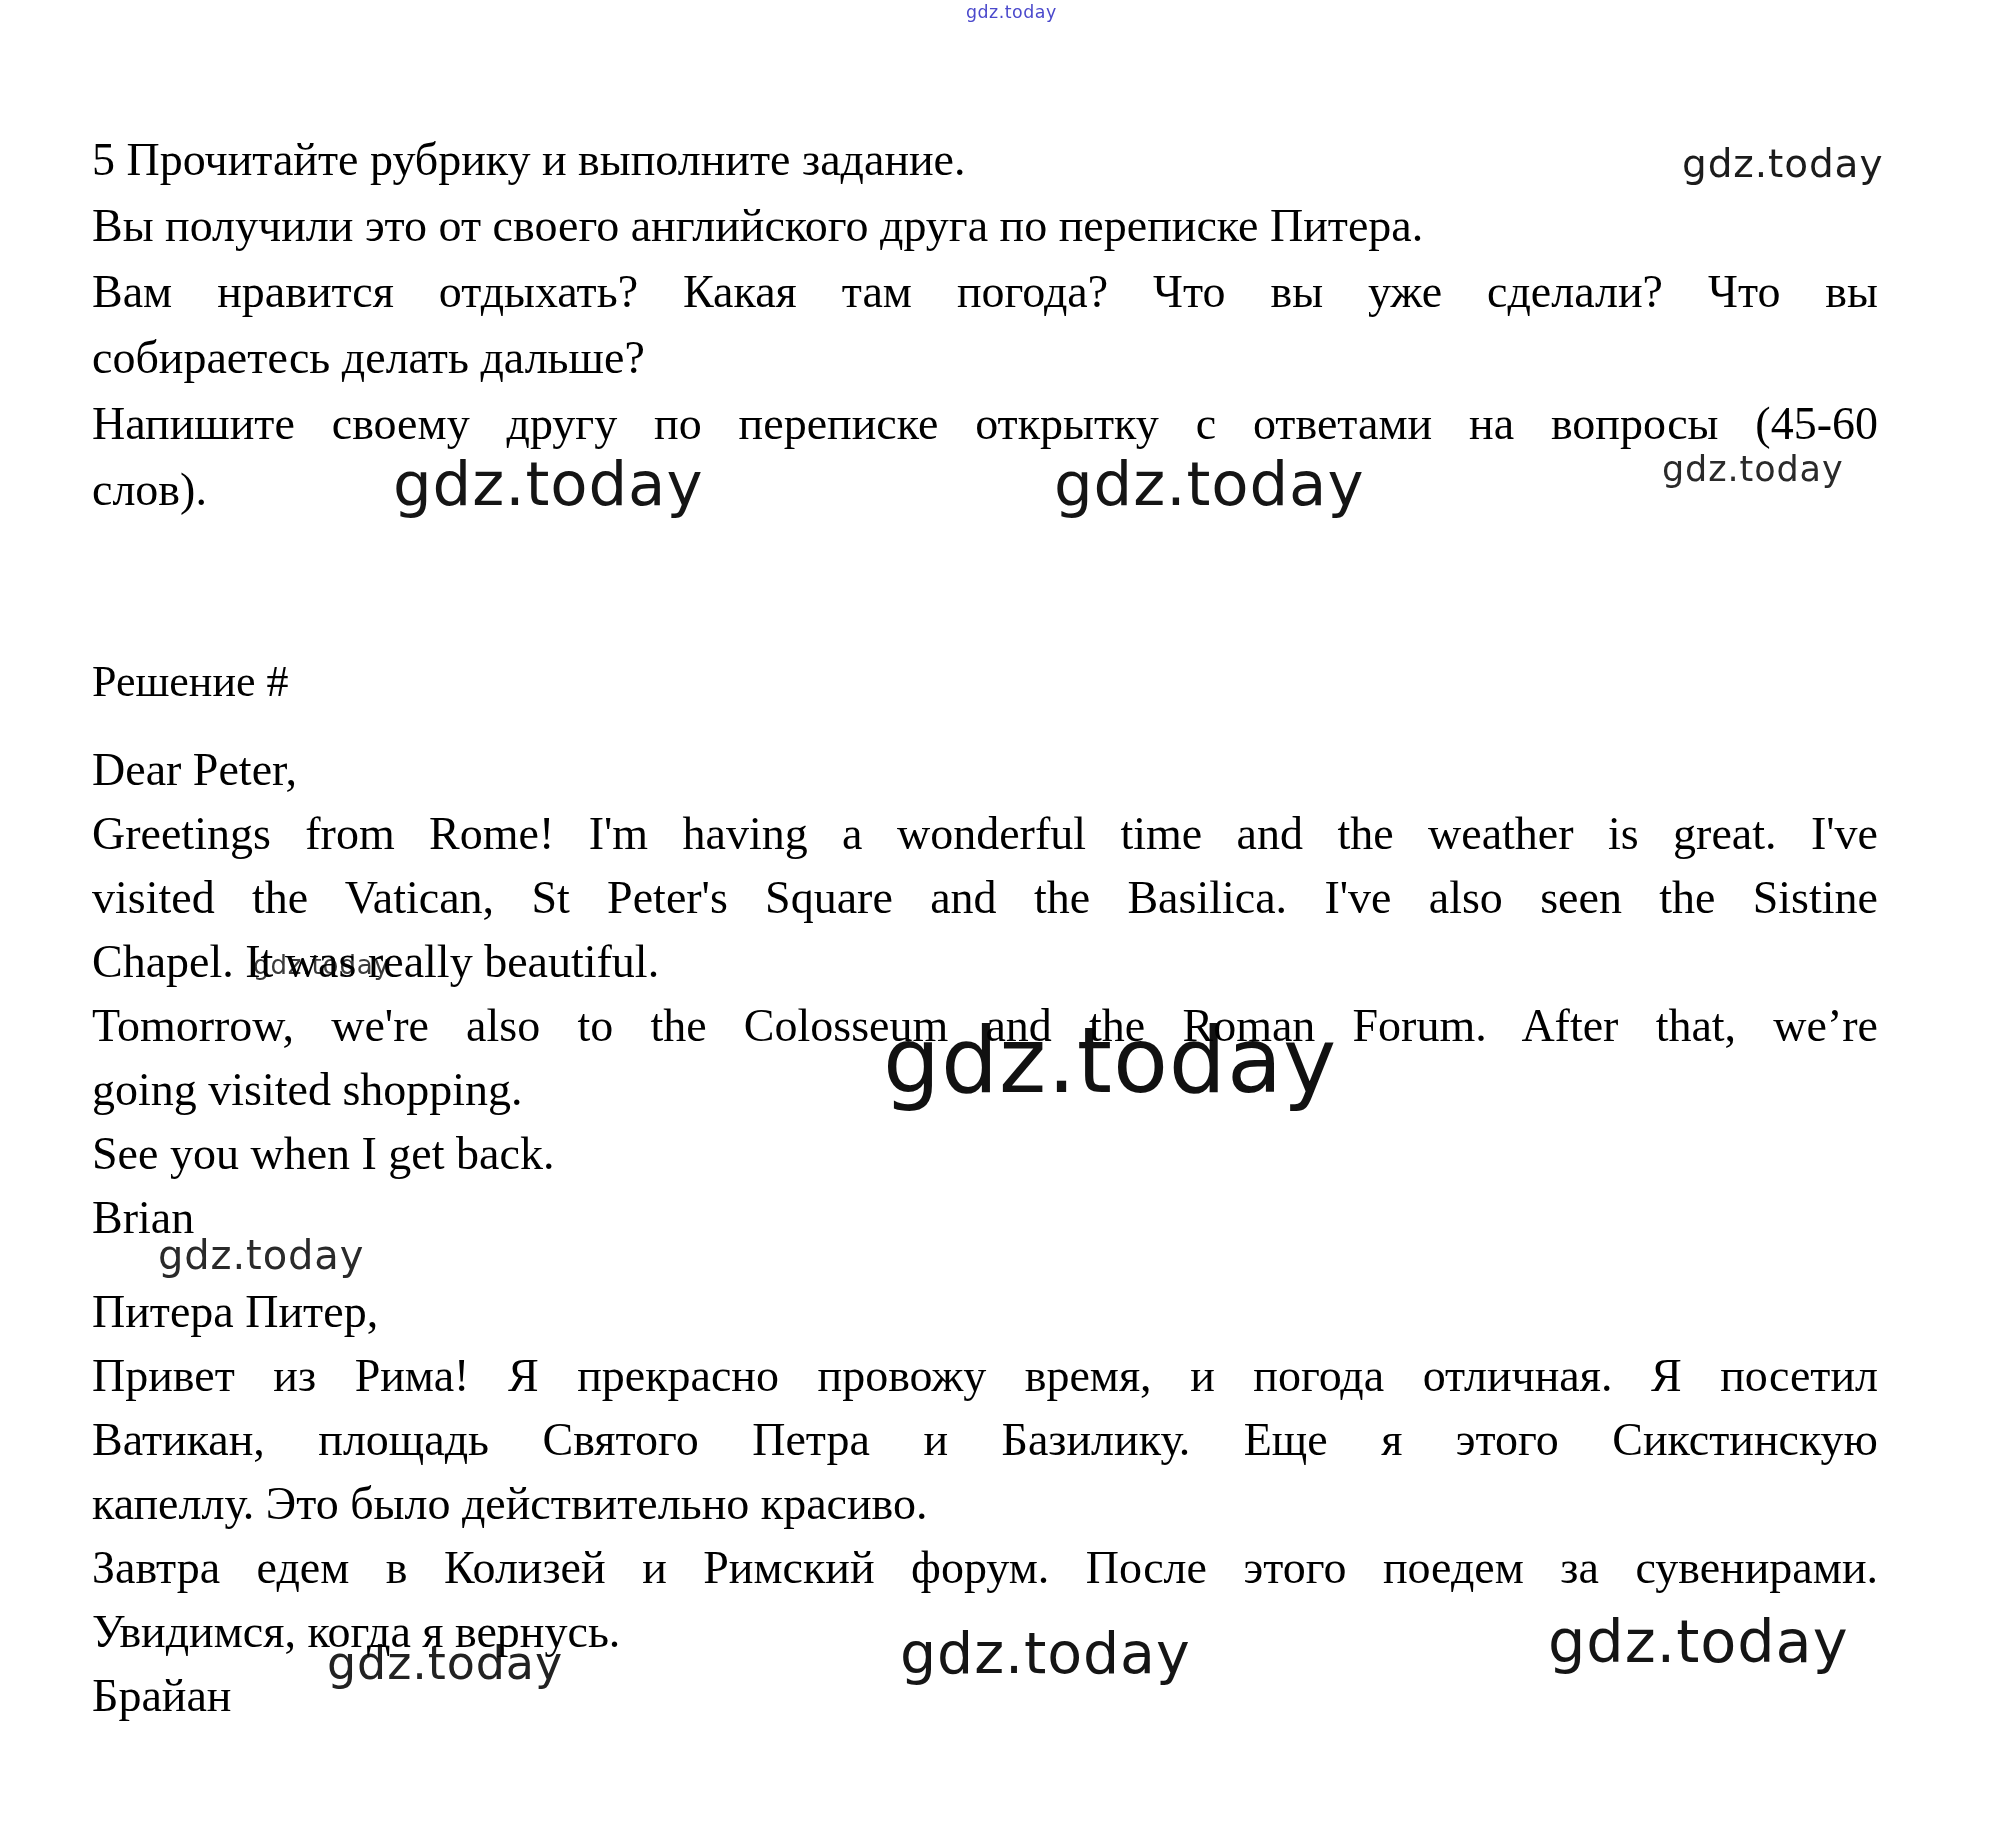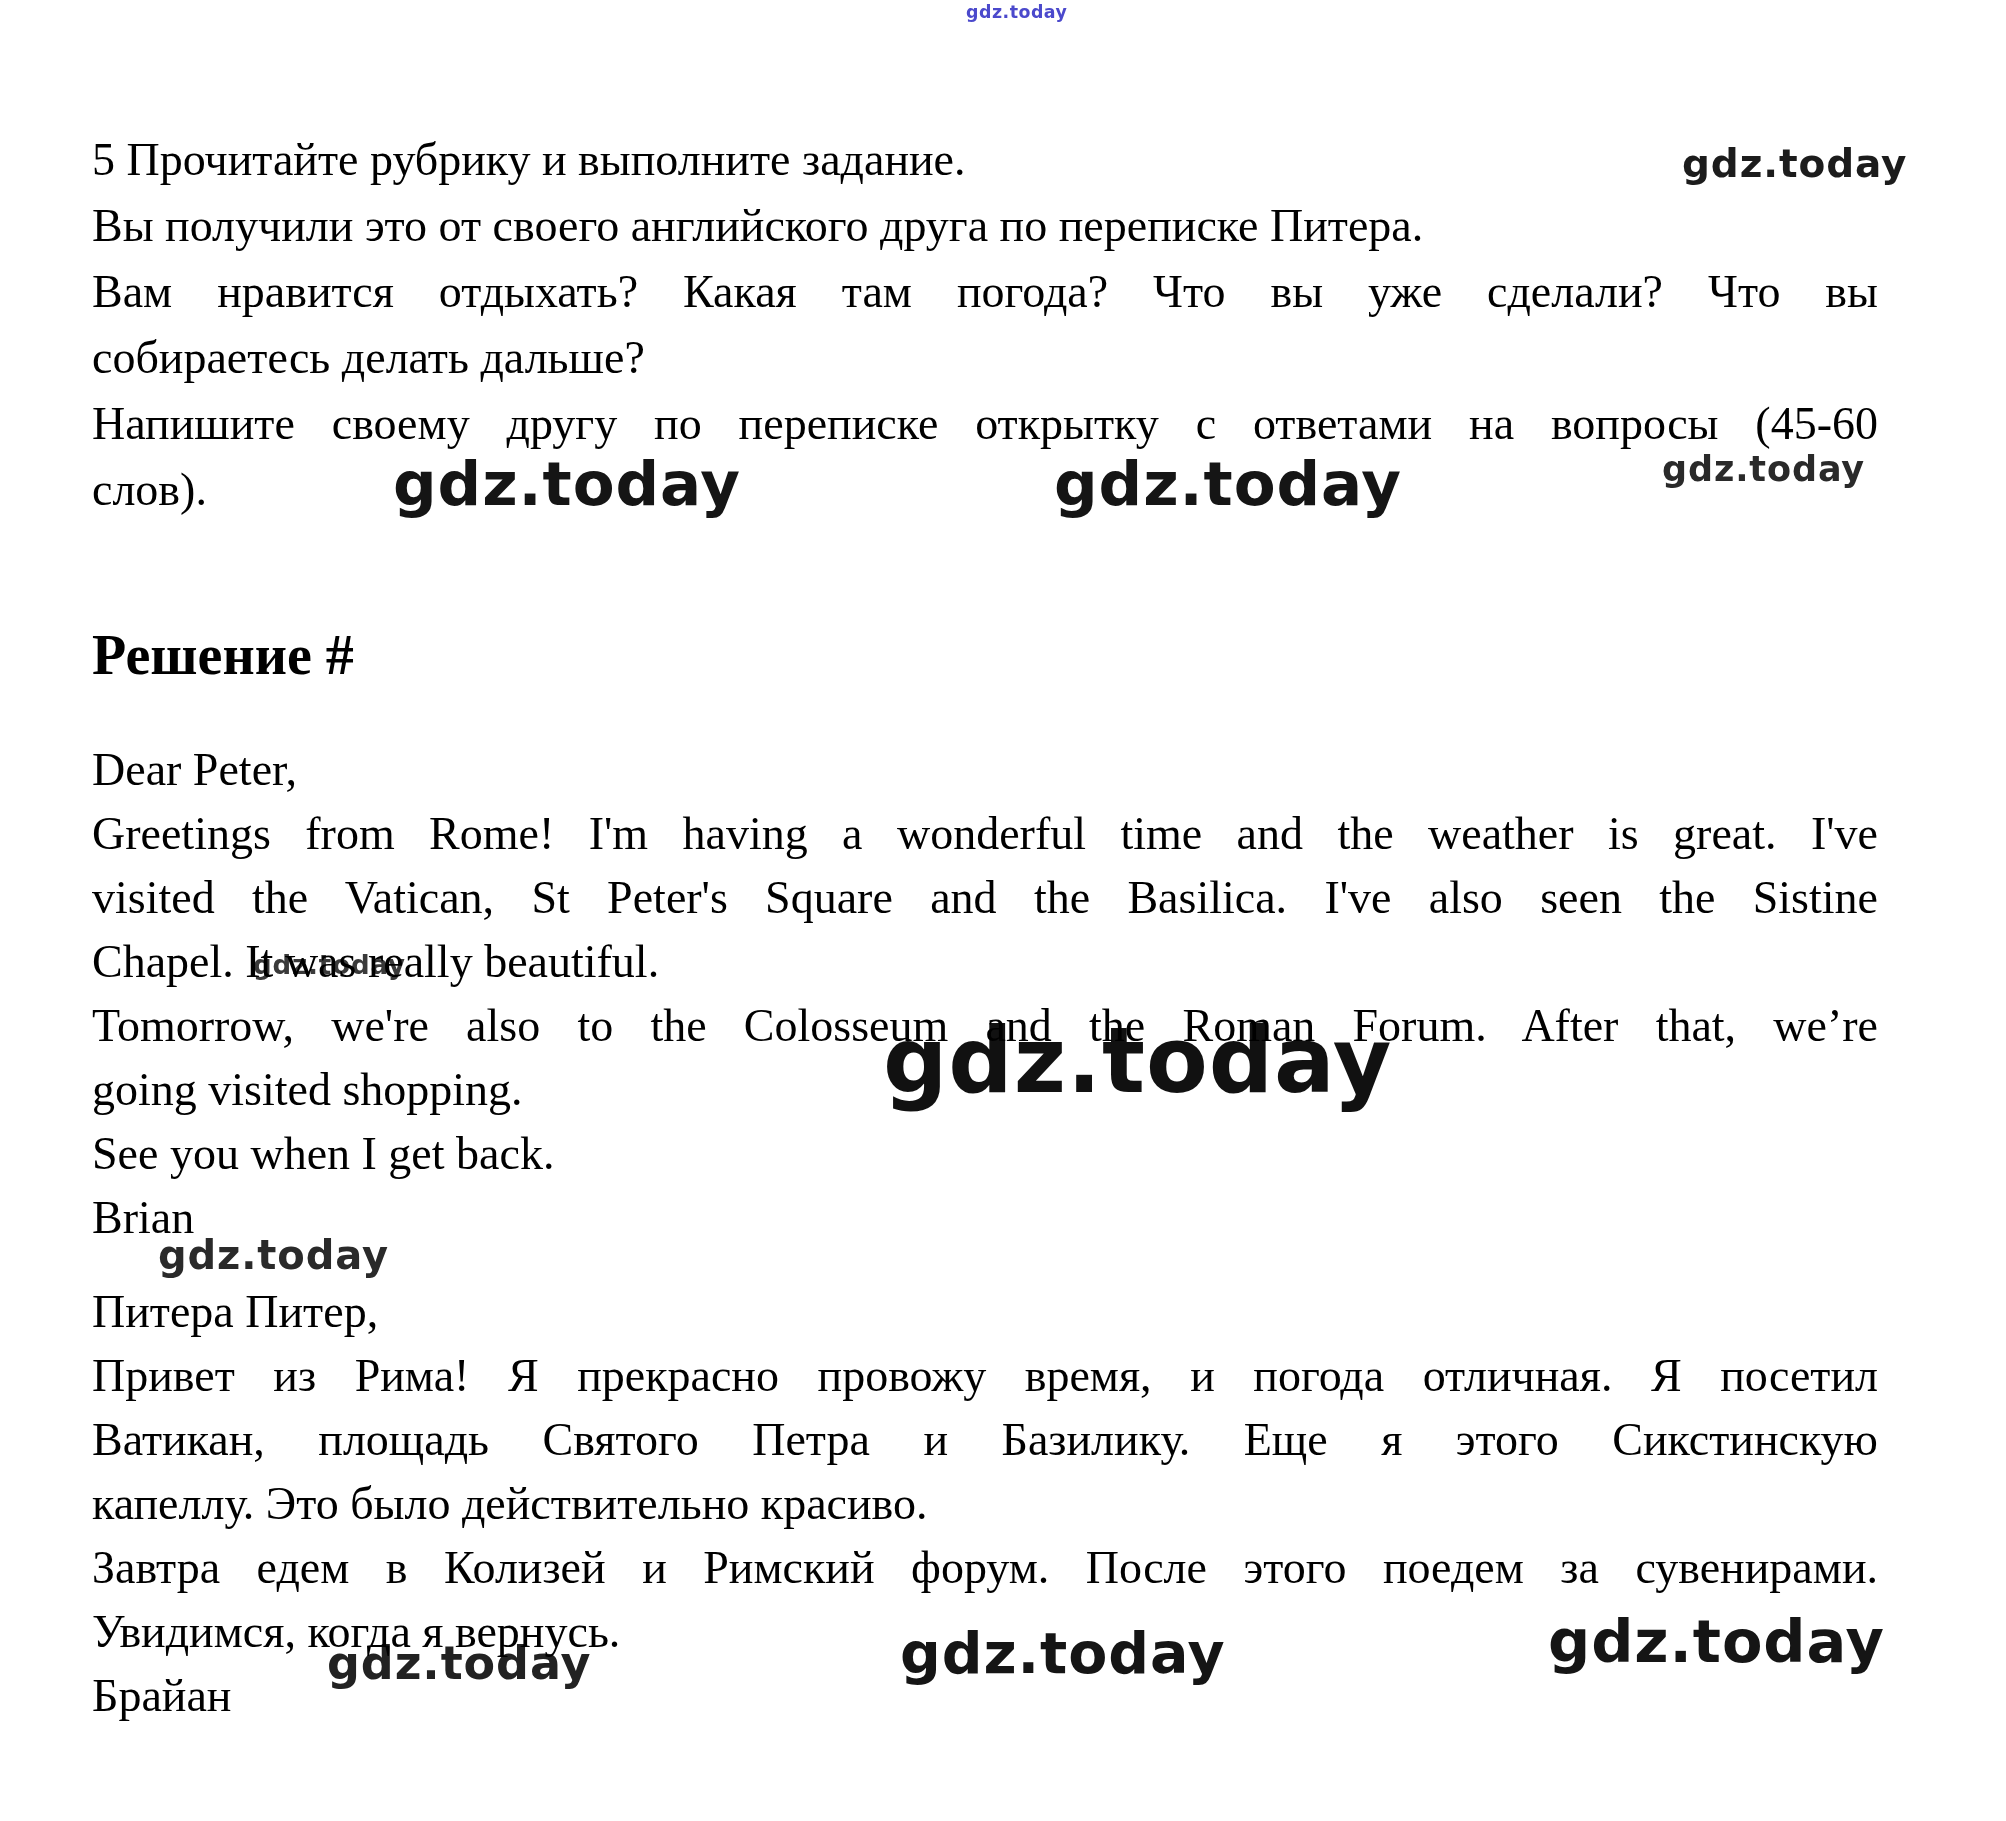--- a/index.html
+++ b/index.html
@@ -30,33 +30,33 @@
   .letter .line, .translation .line { line-height: 64px; }
   .line.j {
     white-space: normal;
     text-align: justify;
     text-align-last: justify;
     text-justify: inter-word;
   }
   .heading {
     position: absolute;
     left: 92px;
-    top: 582px;
-    font-size: 56px;
-    font-weight: bold;
+    top: 617px;
+    font-size: 44px;
+    font-weight: normal;
     line-height: 55px;
   }
   .task { top: 127px; }
   .letter { top: 722px; margin-top: 16px; }
   .translation { top: 1280px; }
 
   .wm {
     position: absolute;
     font-family: "DejaVu Sans", "Liberation Sans", sans-serif;
-    font-weight: 700;
+    font-weight: 400;
     letter-spacing: 0.9px;
     white-space: nowrap;
     color: #1a1a1a;
   }
   .wm-top        { left: 966px; top: 1.8px;    font-size: 17.4px; color: #4b49cc; letter-spacing: 0.5px; }
   .wm-line1      { left: 1682px; top: 141px;  font-size: 39px; color: #1c1c1c; }
   .wm-mid-left   { left: 393px;  top: 448px;  font-size: 61px; color: #151515; }
   .wm-mid-center { left: 1054px; top: 448px;  font-size: 61px; color: #151515; }
   .wm-mid-right  { left: 1662px; top: 449px;  font-size: 35px; color: #2a2a2a; }
   .wm-chapel     { left: 253px;  top: 950px; font-size: 26px; color: #3a3a3a; }

